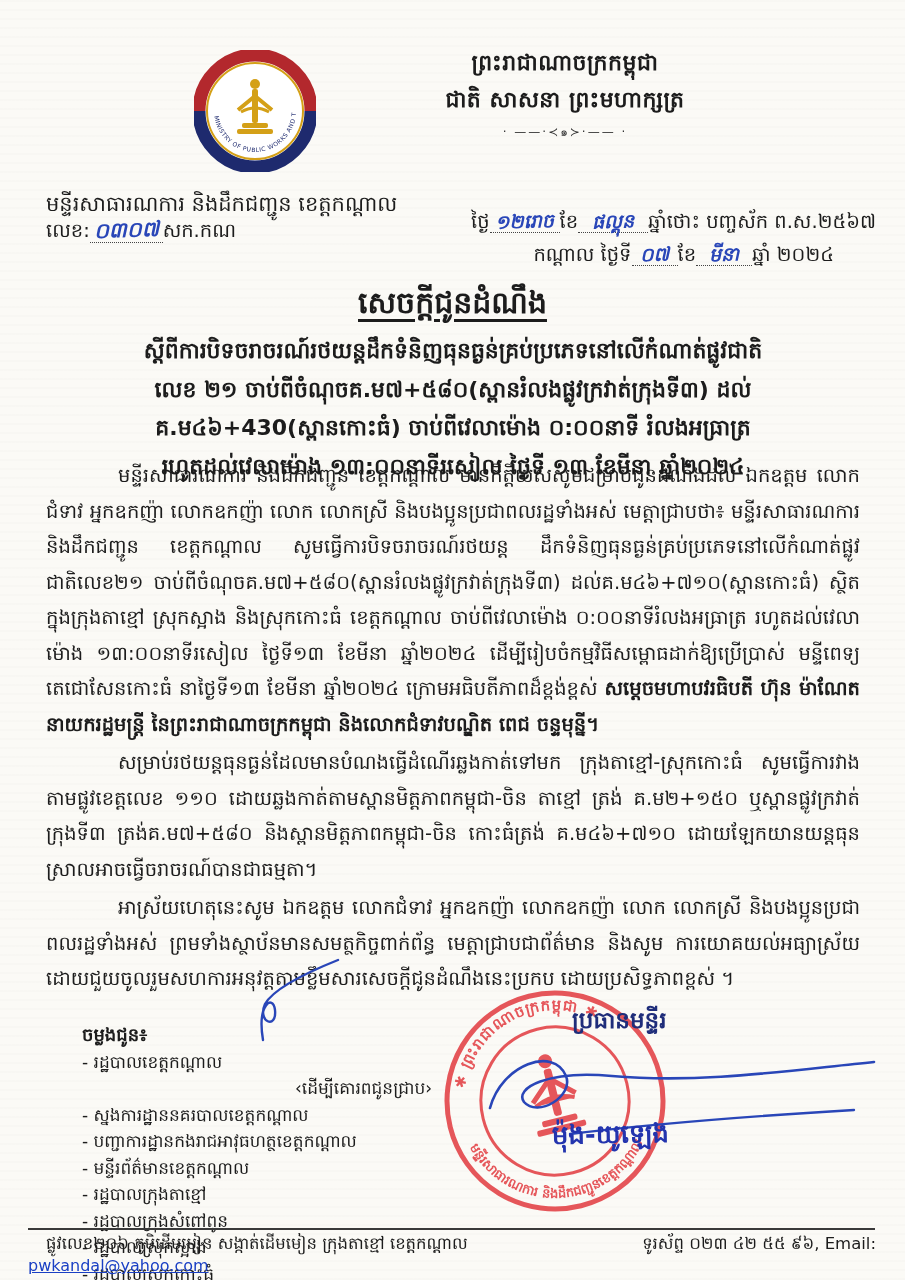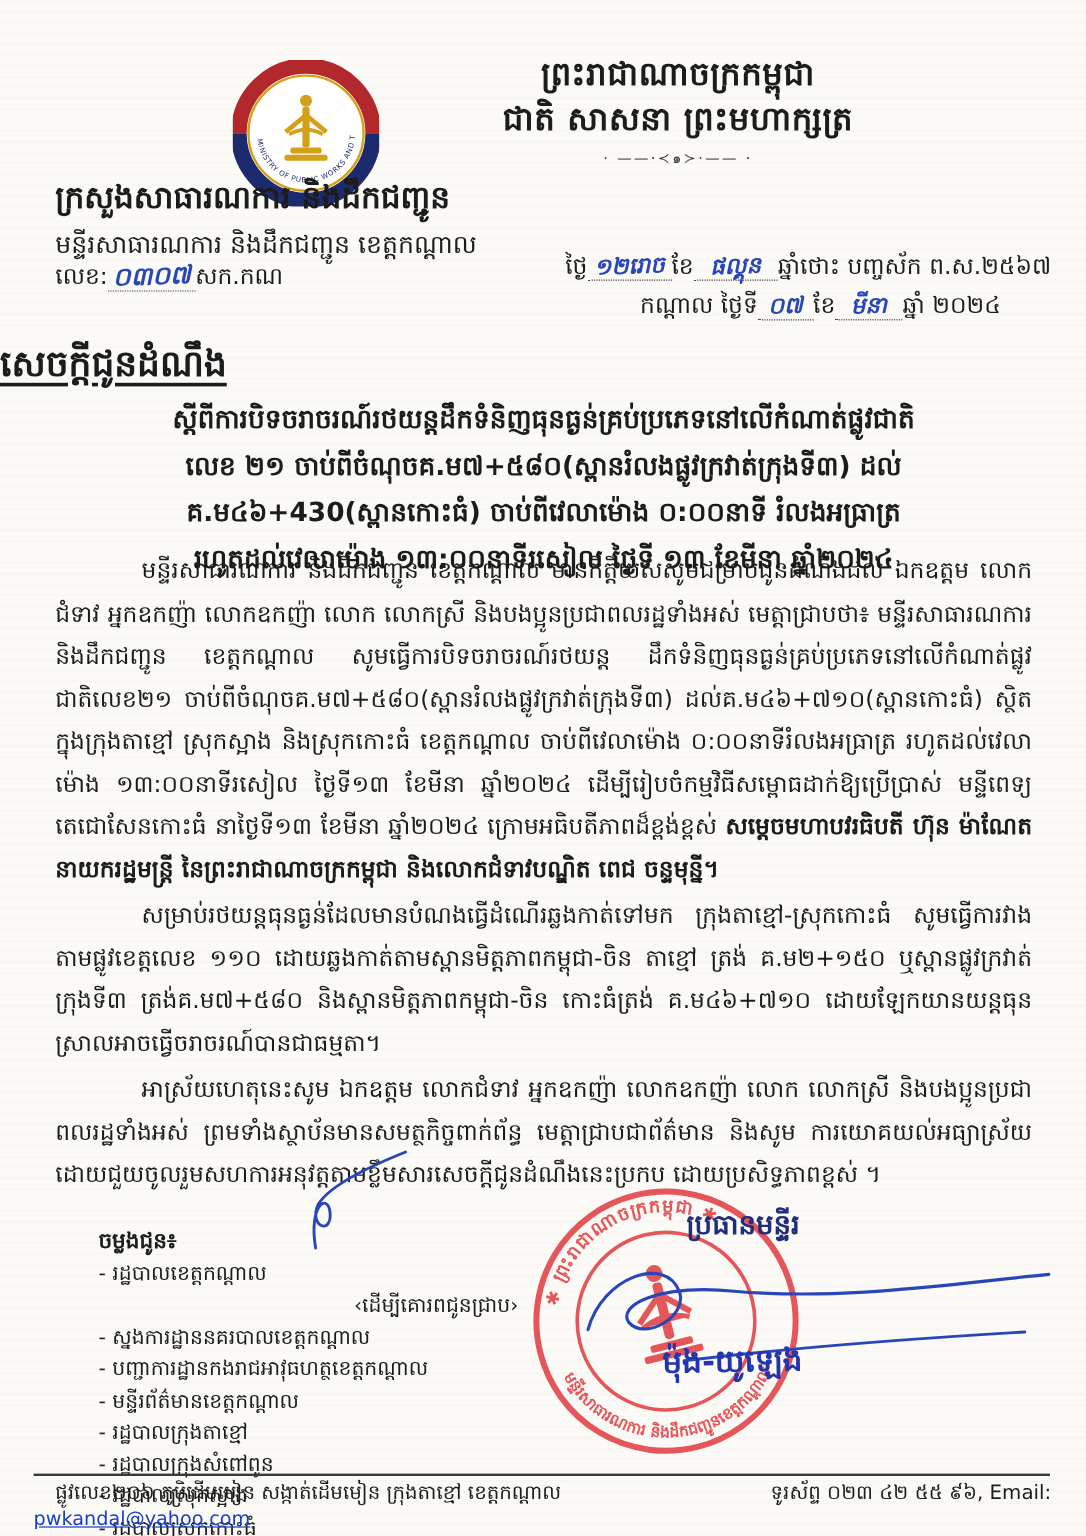--- a/index.html
+++ b/index.html
@@ -9,36 +9,36 @@
     margin:0 auto;
     background:#fbfaf6;
     background-image:repeating-linear-gradient(180deg, rgba(0,0,0,0.012) 0 2px, rgba(0,0,0,0) 2px 9px);
     font-family:"DejaVu Sans", sans-serif;
     color:#1c1c1c;
     overflow:hidden;
   }
   .abs{position:absolute;}
   
   .hdr-right{left:330px;top:44px;width:470px;text-align:center;}
-  .hdr-line{font-size:27px;font-weight:700;line-height:37px;letter-spacing:.5px;}
+  .hdr-line{font-size:22px;font-weight:700;line-height:37px;letter-spacing:.5px;}
   .hdr-div{font-size:12px;color:#333;letter-spacing:2px;margin-top:4px;}
   .ministry{left:46px;top:148px;font-size:26px;font-weight:700;}
   .dept{left:46px;top:190px;font-size:21px;}
   .refline{left:46px;top:218px;font-size:19.5px;}
   .blank{display:inline-block;border-bottom:1.5px dotted #444;text-align:center;min-width:70px;line-height:1;}
   .hand{
     font-style:italic;font-weight:600;color:#2946b8;
     display:inline-block;transform:rotate(-2deg);
     font-size:21px;line-height:1;padding:0 4px 1px 4px;
   }
   .hand.sm{font-size:19px;}
   .dateblock{left:360px;top:205px;width:516px;text-align:right;font-size:19.5px;line-height:33px;}
   .dateblock .inner2{margin-right:42px;display:inline-block;}
   
-  .title{left:0;top:284px;width:905px;text-align:left;font-size:30px;font-weight:700;}
+  .title{left:0;top:284px;width:905px;text-align:center;font-size:30px;font-weight:700;}
   .title span{text-decoration:underline;text-underline-offset:6px;text-decoration-thickness:2.5px;}
   .subtitle{left:58px;top:332px;width:790px;text-align:center;font-size:22px;font-weight:700;line-height:38.5px;}
   
   .bodytext{left:46px;top:458px;width:814px;font-size:19.5px;line-height:35.5px;text-align:justify;}
   .bodytext p{margin:0 0 3px 0;text-indent:72px;}
   .bodytext .b{font-weight:700;}
   
   .cc{left:82px;top:1022px;width:350px;font-size:17px;line-height:26.5px;}
   .cc .cc-hdr{font-weight:700;font-size:18px;}
   .cc .ind{padding-left:16px;text-align:right;}
@@ -79,21 +79,20 @@
       <rect x="43" y="79" width="36" height="5" rx="2" stroke="none"></rect>
     </g>
   </svg>
 
   <div class="abs hdr-right">
     <div class="hdr-line">ព្រះរាជាណាចក្រកម្ពុជា</div>
     <div class="hdr-line">ជាតិ សាសនា ព្រះមហាក្សត្រ</div>
     <div class="hdr-div">· ——·≺๑≻·—— ·</div>
   </div>
 
-  <div class="abs ministry">ក្រសួងសាធារណការ និងដឹកជញ្ជូន</div>
   <div class="abs dept">មន្ទីរសាធារណការ និងដឹកជញ្ជូន ខេត្តកណ្តាល</div>
 
   <div class="abs refline">
     <span>លេខ:</span><span class="blank"><span class="hand">០៣០៧</span></span><span>សក.កណ</span>
   </div>
 
   <div class="abs dateblock">
     <div>
       <span>ថ្ងៃ</span><span class="blank"><span class="hand sm">១២រោច</span></span><span>ខែ</span><span class="blank"><span class="hand sm">ផល្គុន</span></span><span>ឆ្នាំថោះ បញ្ចស័ក ព.ស.២៥៦៧</span>
     </div>

